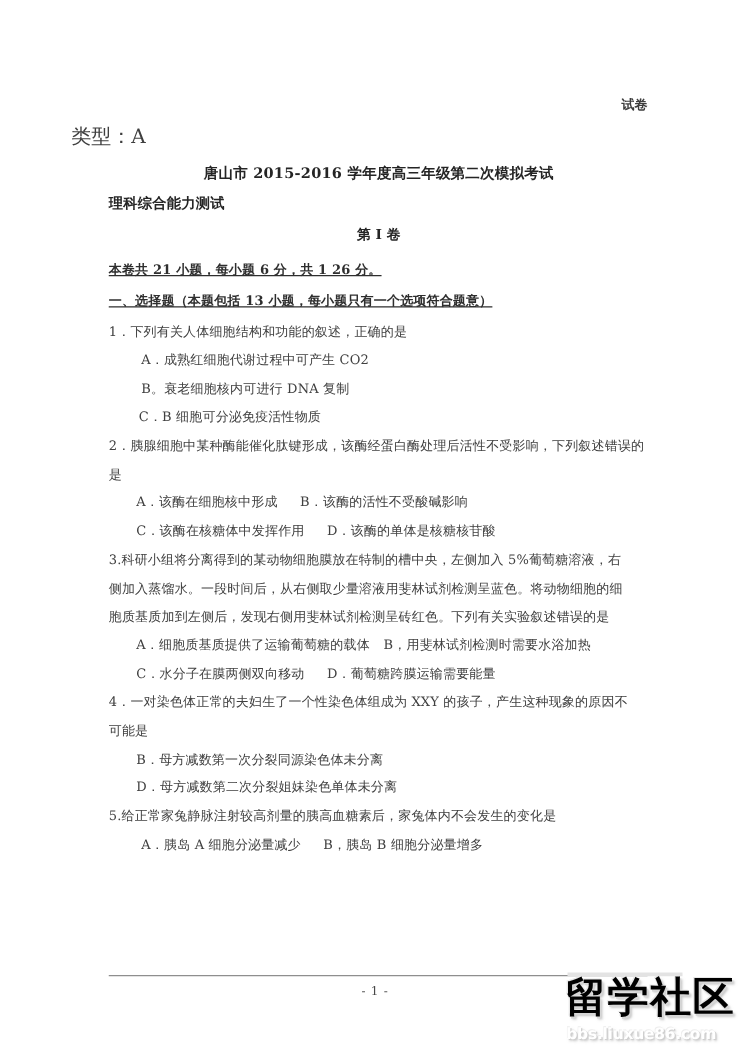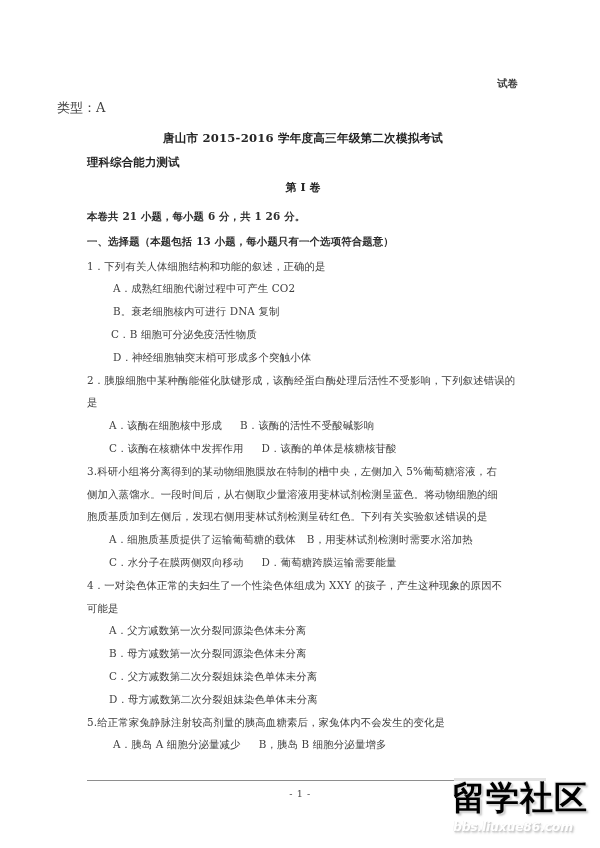--- a/index.html
+++ b/index.html
@@ -35,21 +35,21 @@
   }
 
   .line {
     font-size: 10.4px;
     line-height: 22.8px;
     letter-spacing: 0.15px;
     color: #404040;
     white-space: nowrap;
   }
 
-  .bold { font-weight: bold; color: #2e2e2e; }
+  .bold { font-weight: bold; color: #2e2e2e; text-decoration: underline; }
 
   .title-main {
     font-size: 11.6px;
     font-weight: bold;
     text-align: center;
     line-height: 24px;
     color: #252525;
     letter-spacing: 0.2px;
   }
   .title-sub {
@@ -73,21 +73,21 @@
     right: 82px;
     top: 77px;
     font-size: 10.4px;
     font-weight: bold;
     color: #3d3d3d;
   }
   .slug-left {
     position: absolute;
     left: 57px;
     top: 99px;
-    font-size: 13px;
+    font-size: 16px;
     color: #3f3f3f;
   }
   .opt      { padding-left: 26px; }
   .opt-tight{ padding-left: 24px; }
   .opt-col  { padding-left: 22px; }
 
   .two-col-gap { display: inline-block; width: 18px; }
   .two-col-gap-sm { display: inline-block; width: 11px; }
 
   
@@ -145,21 +145,20 @@
     font-family: "DejaVu Sans", "Liberation Sans", sans-serif;
     font-size: 12.4px;
     font-weight: bold;
     color: #ffffff;
     text-shadow:
       1px 1px 0 #cfcfcf,
       -0.5px -0.5px 0 #ededed,
       1.5px 1.5px 2px rgba(150,150,150,0.5);
     letter-spacing: -0.2px;
     white-space: nowrap;
-    font-style: italic;
   }
   .wm-bar {
     position: absolute;
     left: 2px;
     top: 0px;
     width: 92px;
     height: 3px;
     background: #e3e3e3;
   }
 </style>
@@ -181,21 +180,20 @@
     <div class="line bold" style="margin-top:5px;">本卷共 21 小题，每小题 6 分，共 1 26 分。</div>
 
     <div class="line bold" style="margin-top:2px;">一、选择题（本题包括 13 小题，每小题只有一个选项符合题意）</div>
 
     <div class="line" style="margin-top:2px;">
       <span>1．</span><span>下列有关人体细胞结构和功能的叙述，正确的是</span>
     </div>
     <div class="line opt">A．成熟红细胞代谢过程中可产生 CO2</div>
     <div class="line opt">B。衰老细胞核内可进行 DNA 复制</div>
     <div class="line opt-tight">C．B 细胞可分泌免疫活性物质</div>
-    <div class="line opt">D．神经细胞轴突末梢可形成多个突触小体</div>
 
     <div class="line">
       <span>2．</span><span>胰腺细胞中某种酶能催化肽键形成，该酶经蛋白酶处理后活性不受影响，下列叙述错误的</span>
     </div>
     <div class="line">是</div>
     <div class="line opt-col">
       <span>A．该酶在细胞核中形成</span><span class="two-col-gap"></span><span>B．该酶的活性不受酸碱影响</span>
     </div>
     <div class="line opt-col">
       <span>C．该酶在核糖体中发挥作用</span><span class="two-col-gap"></span><span>D．该酶的单体是核糖核苷酸</span>
@@ -210,23 +208,21 @@
       <span>A．细胞质基质提供了运输葡萄糖的载体</span><span class="two-col-gap-sm"></span><span>B，用斐林试剂检测时需要水浴加热</span>
     </div>
     <div class="line opt-col">
       <span>C．水分子在膜两侧双向移动</span><span class="two-col-gap"></span><span>D．葡萄糖跨膜运输需要能量</span>
     </div>
 
     <div class="line">
       <span>4．</span><span>一对染色体正常的夫妇生了一个性染色体组成为 XXY 的孩子，产生这种现象的原因不</span>
     </div>
     <div class="line">可能是</div>
-    <div class="line opt-col">A．父方减数第一次分裂同源染色体未分离</div>
     <div class="line opt-col">B．母方减数第一次分裂同源染色体未分离</div>
-    <div class="line opt-col">C．父方减数第二次分裂姐妹染色单体未分离</div>
     <div class="line opt-col">D．母方减数第二次分裂姐妹染色单体未分离</div>
 
     <div class="line">
       <span>5.</span><span>给正常家兔静脉注射较高剂量的胰高血糖素后，家兔体内不会发生的变化是</span>
     </div>
     <div class="line opt">
       <span>A．胰岛 A 细胞分泌量减少</span><span class="two-col-gap"></span><span>B，胰岛 B 细胞分泌量增多</span>
     </div>
 
   </div>

